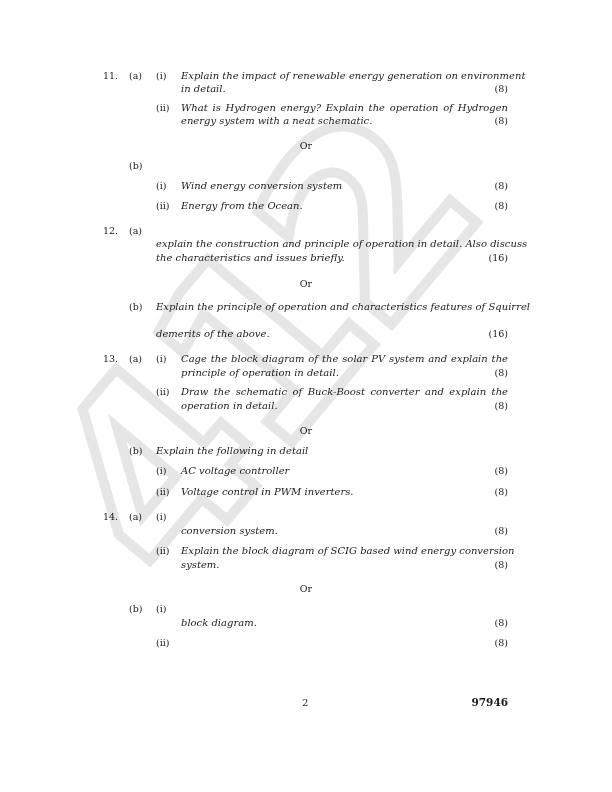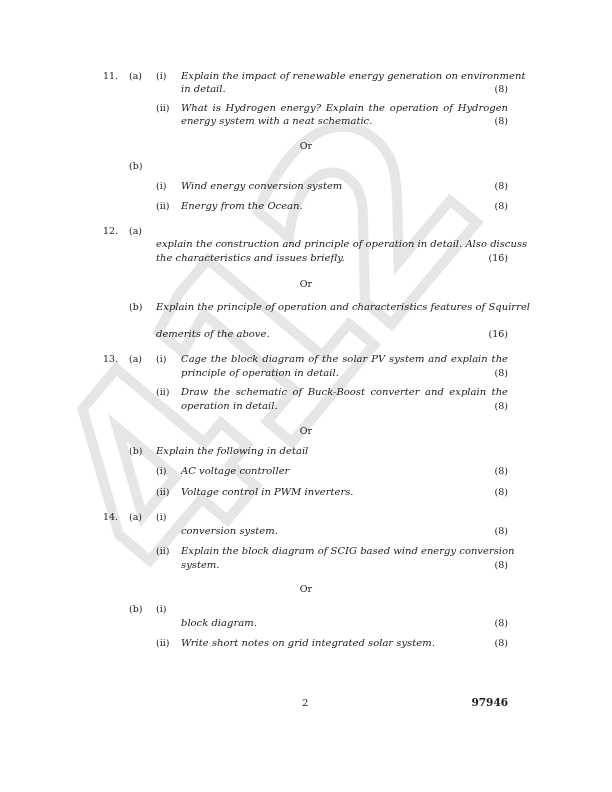--- a/index.html
+++ b/index.html
@@ -102,18 +102,17 @@
   <div class="marks" style="top:559px">(8)</div>
 
   <div class="or" style="top:583px">Or</div>
 
   <div class="qnum" style="left:129px;top:603px">(b)</div>
   <div class="qnum" style="left:156px;top:603px">(i)</div>
   <div class="line" style="left:181px;top:617px">block diagram.</div>
   <div class="marks" style="top:617px">(8)</div>
 
   <div class="qnum" style="left:156px;top:637px">(ii)</div>
-  <div class="line" style="left:181px;top:637px">Write short notes on grid integrated solar system.</div>
   <div class="marks" style="top:637px">(8)</div>
 
   <div class="footer-page">2</div>
   <div class="footer-code">97946</div>
 </div>
 
 </body></html>

